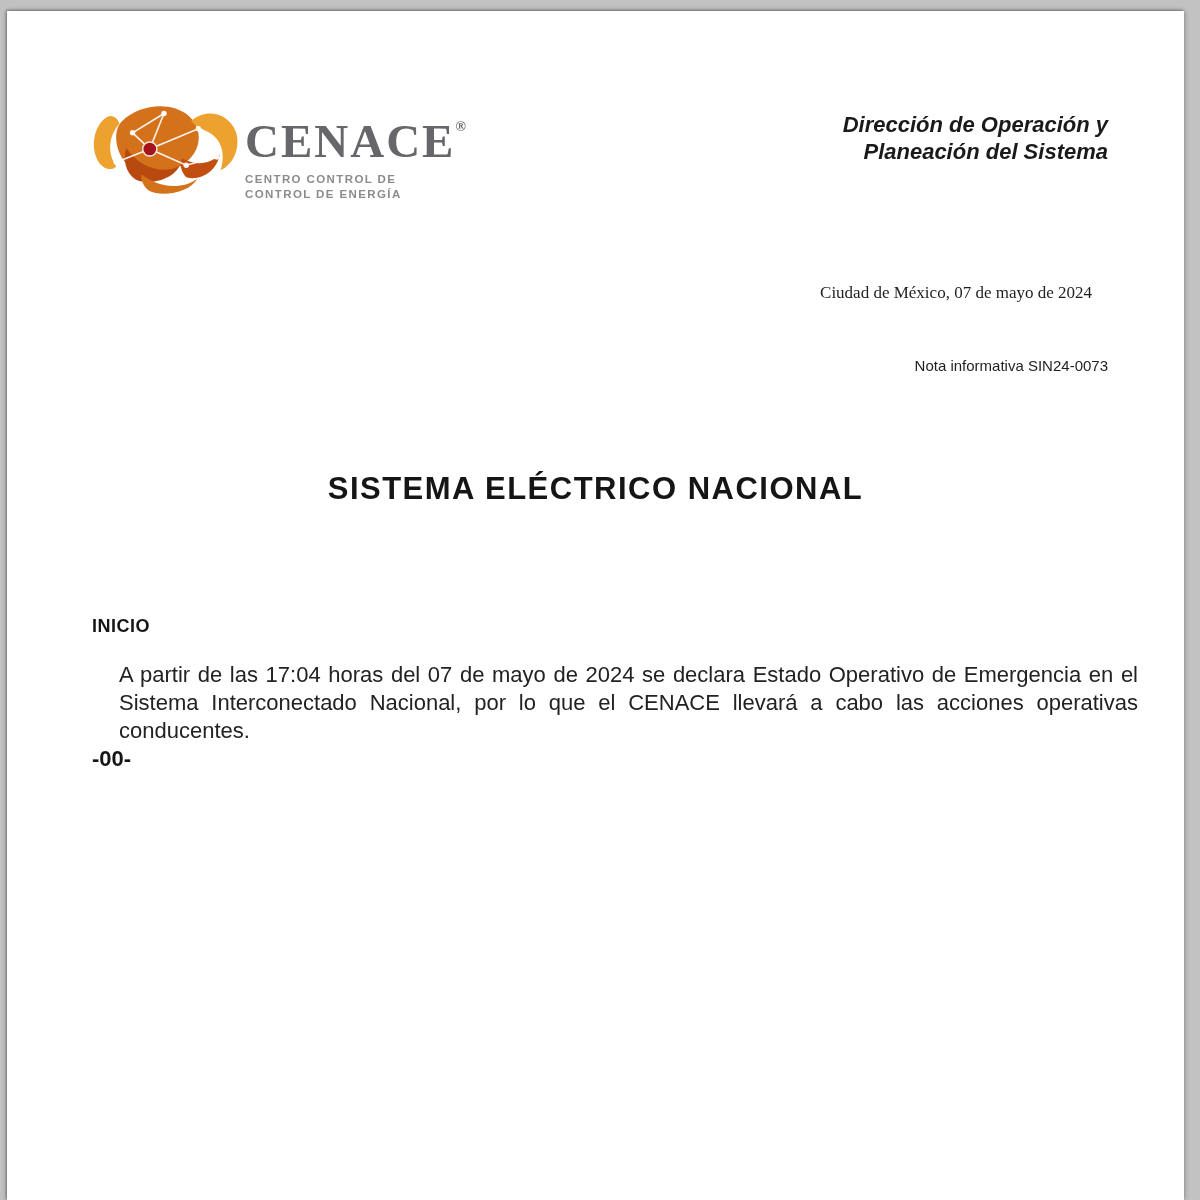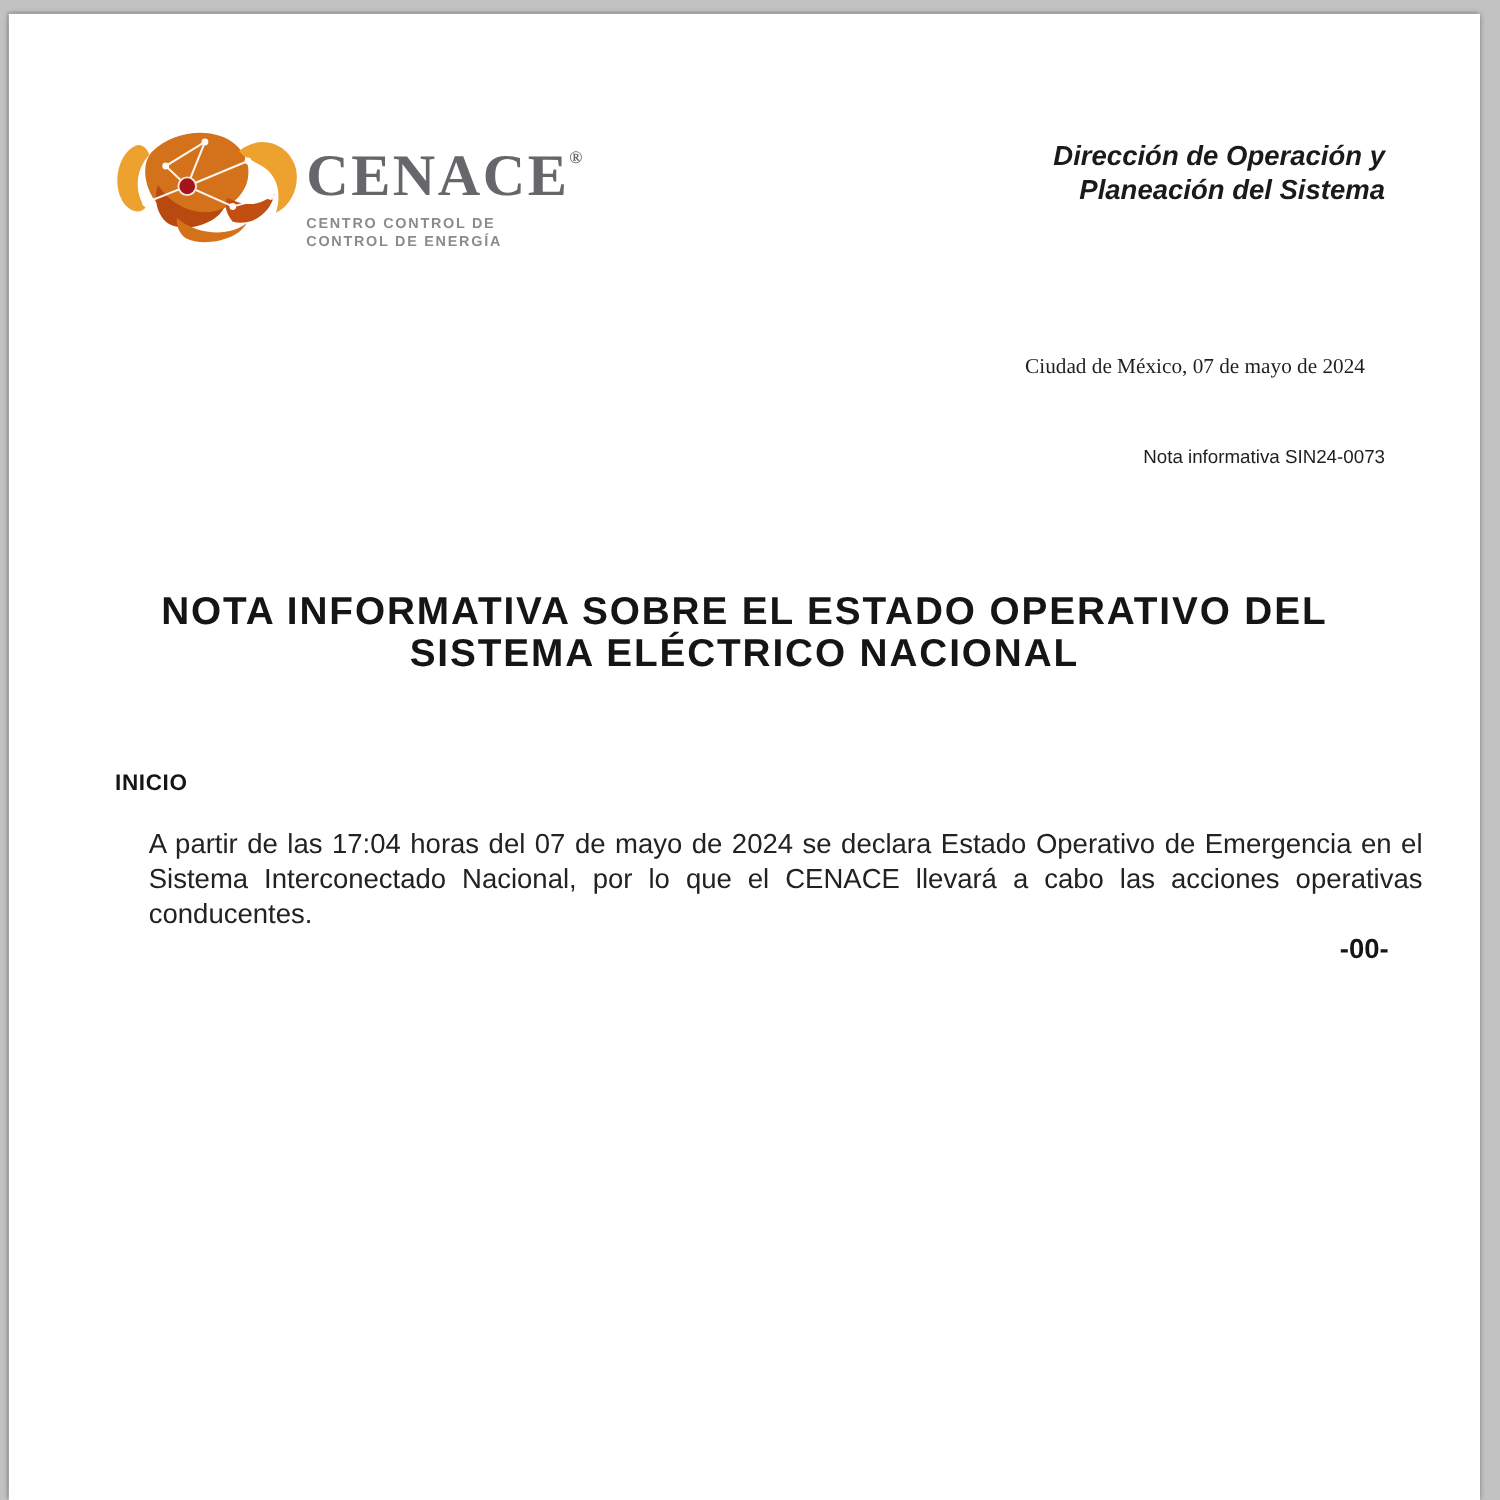--- a/index.html
+++ b/index.html
@@ -127,21 +127,21 @@
     line-height: 28px;
     text-align: justify;
     color: #222;
     margin-left: 27px;
   }
   .closing-mark {
     position: absolute;
     left: 85px;
     top: 735px;
     width: 1019px;
-    text-align: right;
+    text-align: left;
     font-weight: bold;
     font-size: 22px;
     color: #151515;
   }
 </style>
 </head>
 <body>
 
 <div class="scan-page">
 
@@ -174,21 +174,20 @@
 
   <div class="letterhead-right">
     <div class="direction-line">Dirección de Operación y</div>
     <div class="direction-line">Planeación del Sistema</div>
   </div>
 
   <div class="dateline">Ciudad de México, 07 de mayo de 2024</div>
   <div class="note-ref">Nota informativa SIN24-0073</div>
 
   <div class="doc-title">
-    <div>NOTA INFORMATIVA SOBRE EL ESTADO OPERATIVO DEL</div>
     <div>SISTEMA ELÉCTRICO NACIONAL</div>
   </div>
 
   <div class="section-heading">INICIO</div>
   <div class="paragraph">A partir de las 17:04 horas del 07 de mayo de 2024 se declara Estado Operativo de Emergencia en el Sistema Interconectado Nacional, por lo que el CENACE llevará a cabo las acciones operativas conducentes.</div>
   <div class="closing-mark">-00-</div>
 
 </div>
 
 </body></html>

